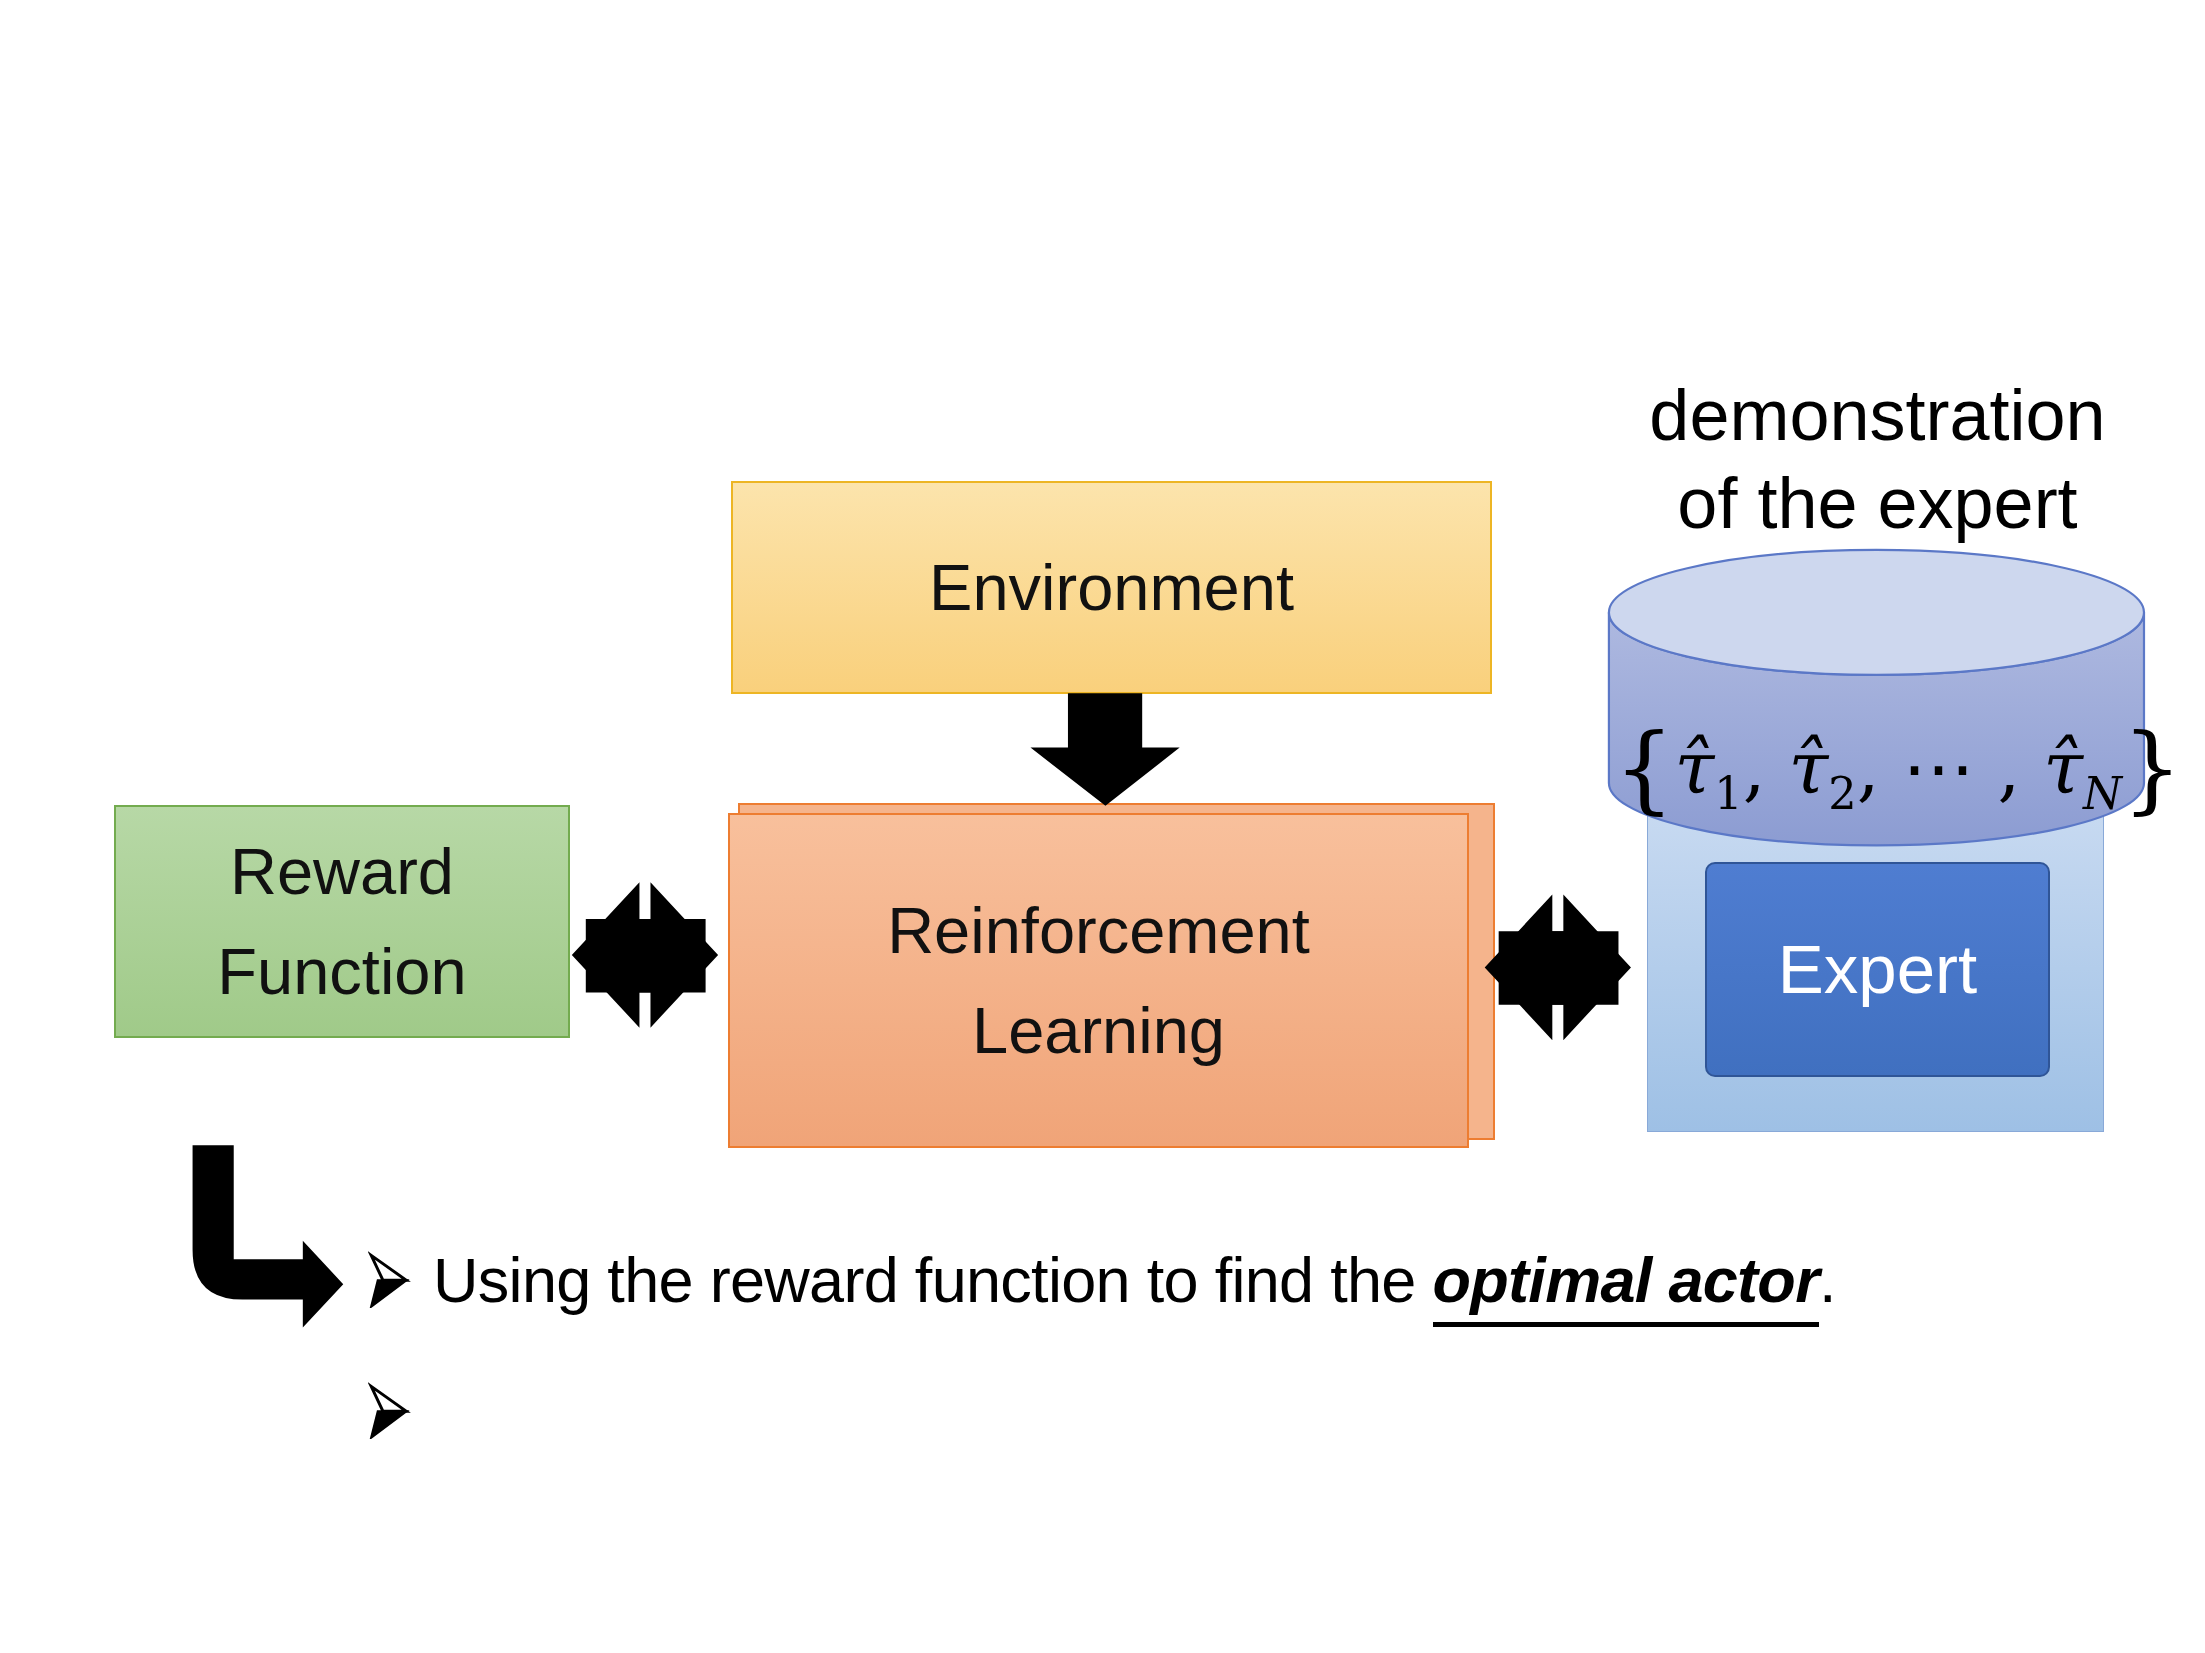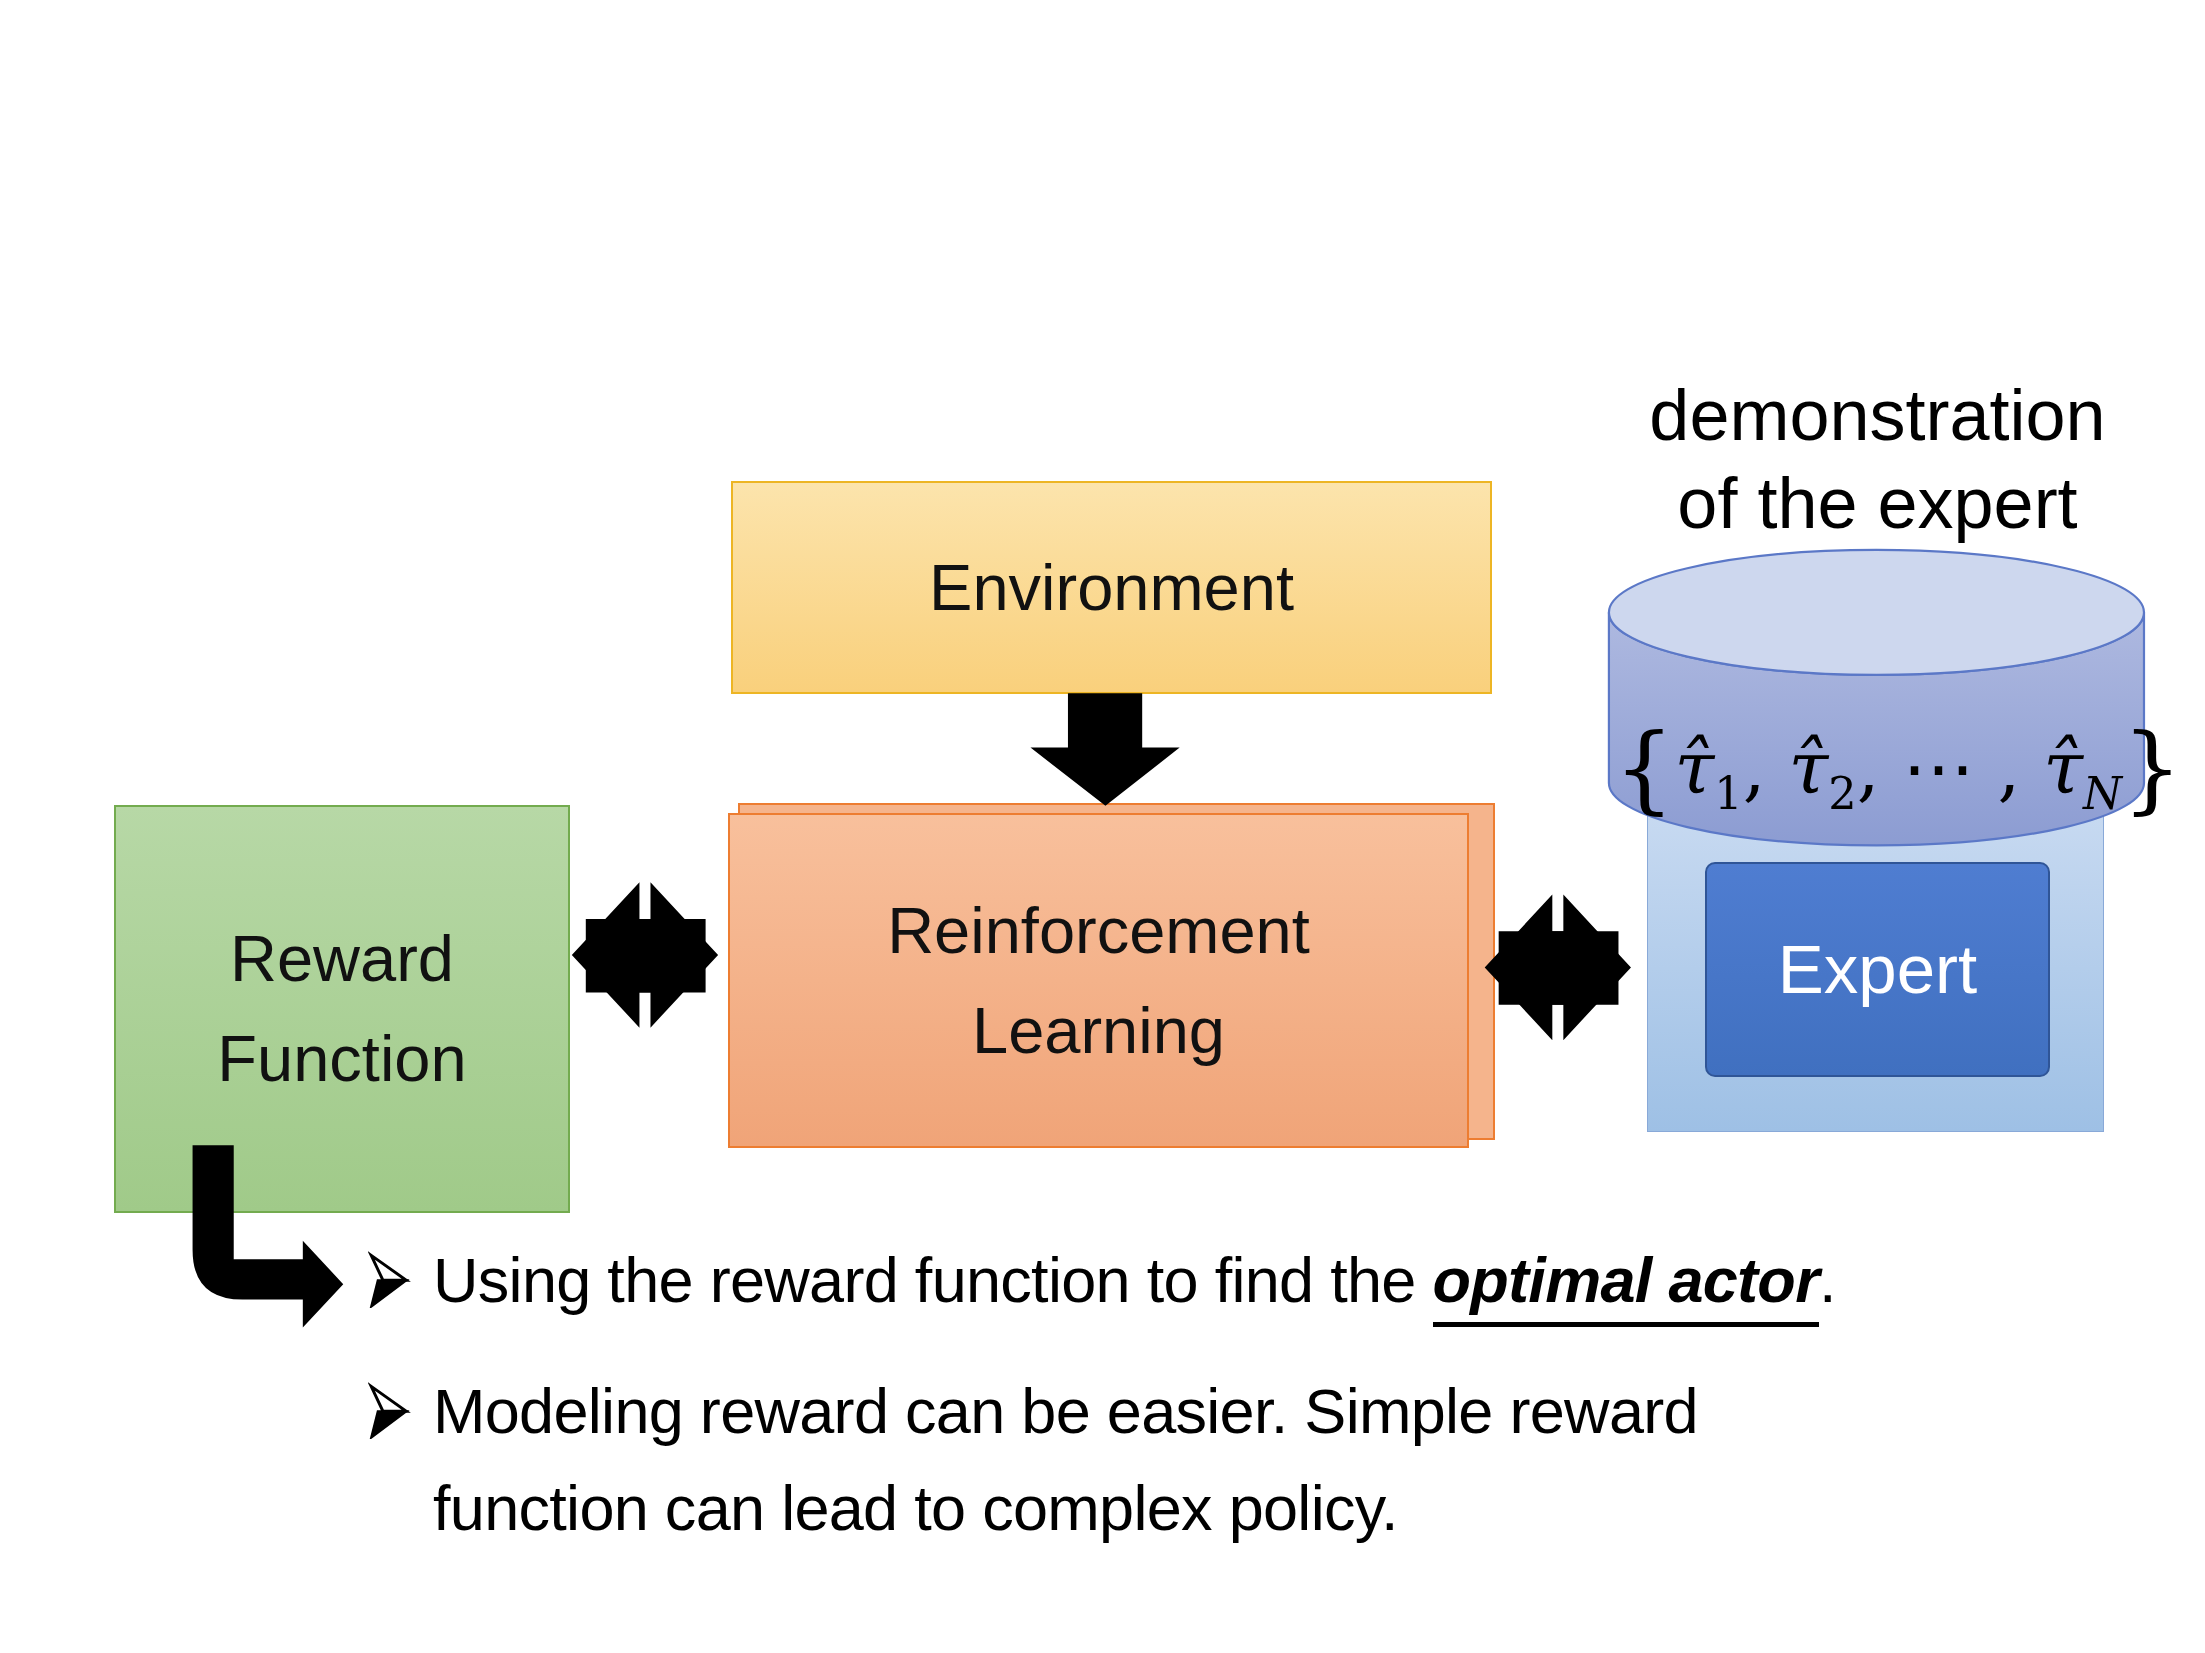--- a/index.html
+++ b/index.html
@@ -34,21 +34,21 @@
   #rl-box-back{
     left:738px;top:803px;width:757px;height:337px;
     background:#F5B48C;border:2.2px solid #ED7D31;box-sizing:border-box;
   }
   #rl-box{
     left:728px;top:813px;width:741px;height:335px;
     background:linear-gradient(180deg,#F8C09C 0%,#F0A478 100%);
     border:2.2px solid #ED7D31;box-sizing:border-box;
   }
   #reward-box{
-    left:114px;top:805px;width:456px;height:408px;
+    left:114px;top:805px;width:456px;height:233px;
     background:linear-gradient(180deg,#B7D8A6 0%,#A0CA89 100%);
     border:2.2px solid #73AB4F;box-sizing:border-box;
   }
   #expert-container{
     left:1647px;top:805px;width:457px;height:327px;
     background:linear-gradient(180deg,#C8DAF1 0%,#9EC0E5 100%);
     border:1.5px solid #89A9D8;box-sizing:border-box;
   }
   #expert-box{
     left:1705px;top:862px;width:345px;height:215px;border-radius:10px;
@@ -153,22 +153,18 @@
         <polygon points="4,76 52,40 13,40" fill="#000" stroke="#000" stroke-width="3"></polygon>
       </svg>
       <div class="bullet-text"><span>Using the reward function to find the </span><span class="em">optimal actor</span><span>.</span></div>
     </div>
 
     <div class="bullet-row">
       <svg class="bullet-marker" width="43" height="57" viewBox="0 0 58 78" xmlns="http://www.w3.org/2000/svg">
         <polygon points="4,6 52,40 20,40" fill="#ffffff" stroke="#000" stroke-width="4"></polygon>
         <polygon points="4,76 52,40 13,40" fill="#000" stroke="#000" stroke-width="3"></polygon>
       </svg>
-      <div class="bullet-text" id="bullet2-text">
-        <div>Modeling reward can be easier. Simple reward</div>
-        <div>function can lead to complex policy.</div>
-      </div>
     </div>
 
   </div>
 
 </div>
 
 
 </body></html>

